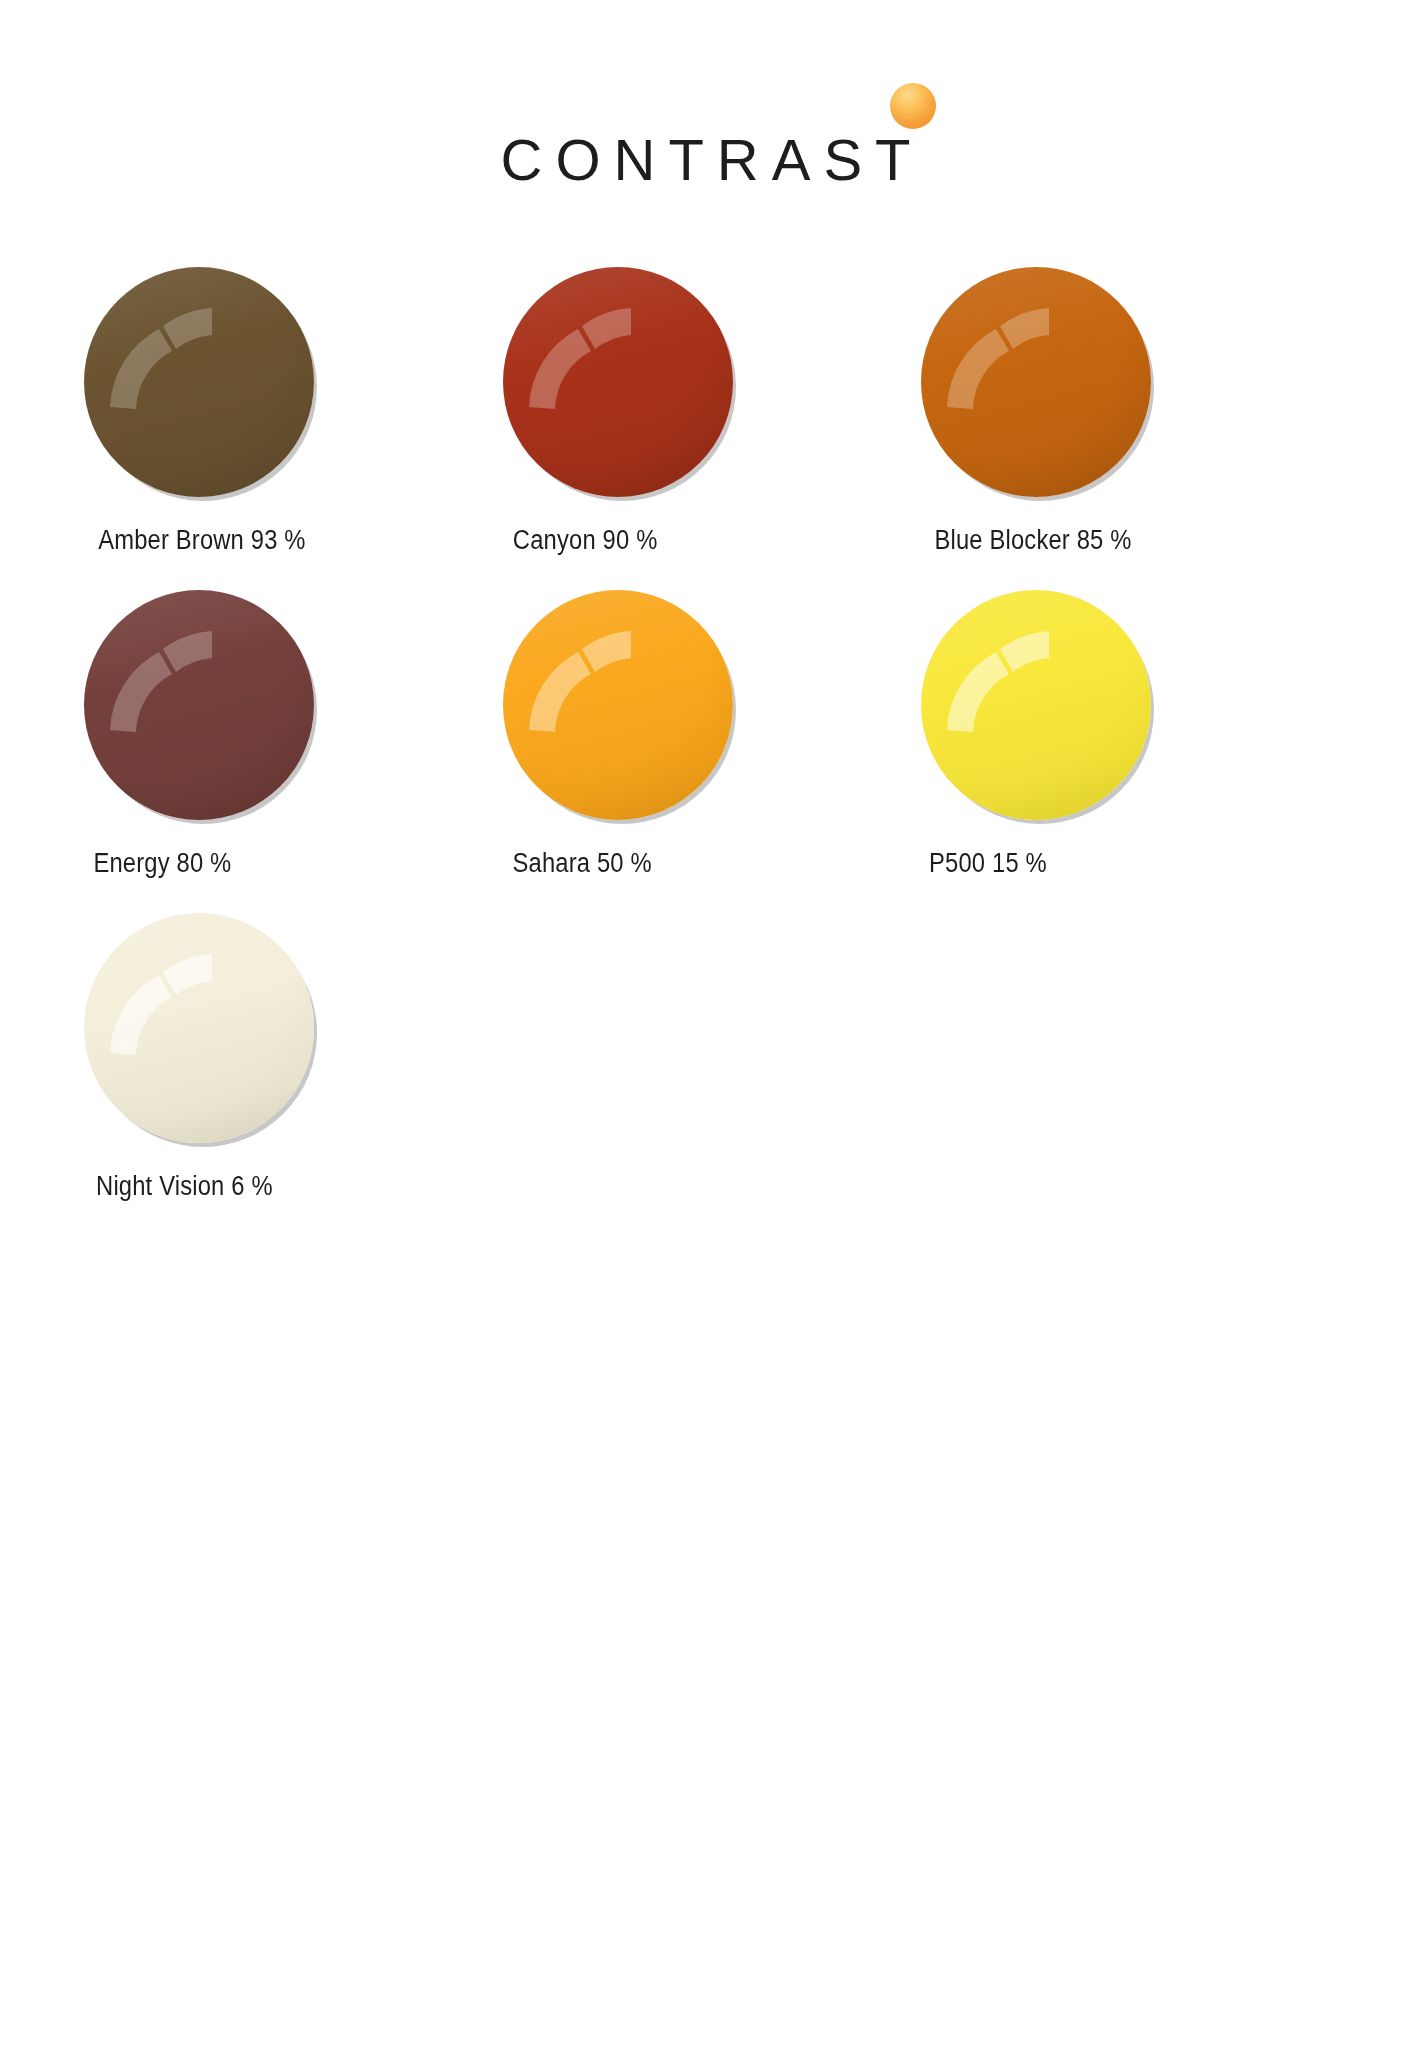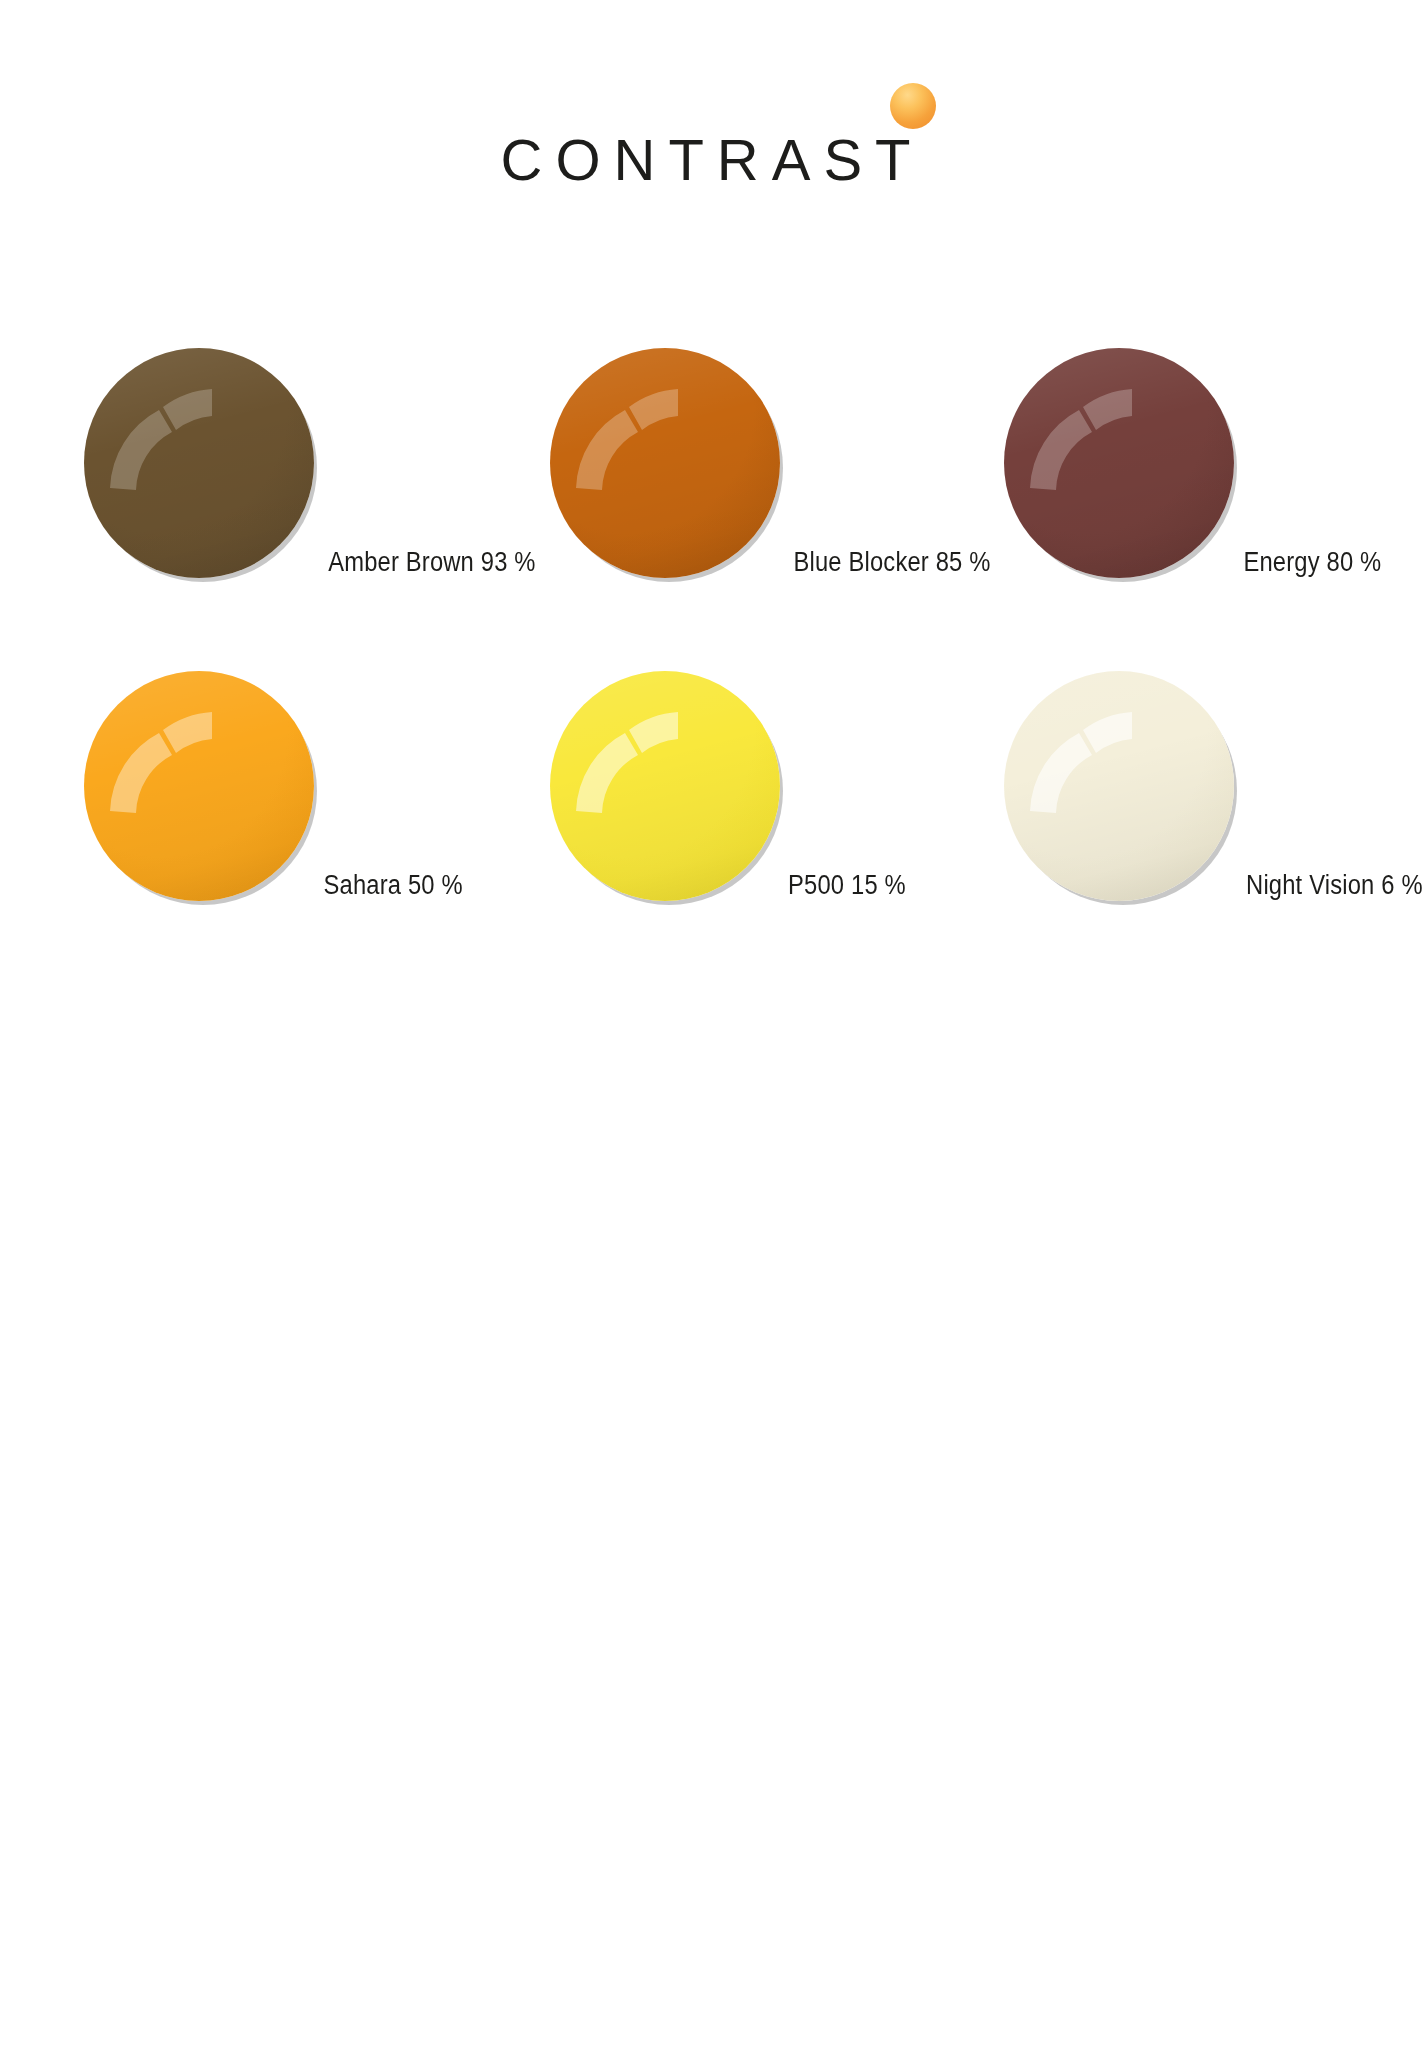--- a/index.html
+++ b/index.html
@@ -68,22 +68,22 @@
     width: 1256px;
     display: grid;
     grid-template-columns: repeat(3, 1fr);
     grid-template-rows: repeat(4, 323px);
     row-gap: 0px;
     column-gap: 0px;
   }
 
   .cell {
     display: flex;
-    flex-direction: row;
-    align-items: flex-end;
+    flex-direction: column;
+    align-items: flex-start;
     justify-content: flex-start;
   }
 
   .lens-wrap {
     position: relative;
     width: 230px;
     height: 230px;
     margin-top: 12px;
   }
 
@@ -158,20 +158,39 @@
                 <path d="M26 140 A 92 92 0 0 1 75 62 L 88 84 A 68 68 0 0 0 52 142 Z" fill="rgba(255,255,255,0.22)"></path>
                 <path d="M79 59 A 92 92 0 0 1 128 41 L 128 68 A 68 68 0 0 0 92 82 Z" fill="rgba(255,255,255,0.22)"></path>
               </g>
             </svg>
           </div>
         </div>
         <div class="label">Amber Brown 93 %</div>
       </div>
       <div class="cell">
         <div class="lens-wrap">
+          <div class="lens" style="background: radial-gradient(circle at 34% 26%, rgb(168, 50, 26) 0%, rgb(168, 50, 26) 55%, rgb(145, 42, 20) 100%);"></div>
+          <div class="gloss">
+            <svg width="230" height="230" viewBox="0 0 230 230" xmlns="http://www.w3.org/2000/svg">
+              <defs>
+                <clipPath id="cp1">
+                  <circle cx="115" cy="115" r="115"></circle>
+                </clipPath>
+              </defs>
+              <g clip-path="url(#cp1)">
+                <path d="M26 140 A 92 92 0 0 1 75 62 L 88 84 A 68 68 0 0 0 52 142 Z" fill="rgba(255,255,255,0.26)"></path>
+                <path d="M79 59 A 92 92 0 0 1 128 41 L 128 68 A 68 68 0 0 0 92 82 Z" fill="rgba(255,255,255,0.26)"></path>
+              </g>
+            </svg>
+          </div>
+        </div>
+        <div class="label">Canyon 90 %</div>
+      </div>
+      <div class="cell">
+        <div class="lens-wrap">
           <div class="lens" style="background: radial-gradient(circle at 34% 26%, rgb(197, 102, 16) 0%, rgb(197, 102, 16) 55%, rgb(174, 89, 12) 100%);"></div>
           <div class="gloss">
             <svg width="230" height="230" viewBox="0 0 230 230" xmlns="http://www.w3.org/2000/svg">
               <defs>
                 <clipPath id="cp3">
                   <circle cx="115" cy="115" r="115"></circle>
                 </clipPath>
               </defs>
               <g clip-path="url(#cp3)">
                 <path d="M26 140 A 92 92 0 0 1 75 62 L 88 84 A 68 68 0 0 0 52 142 Z" fill="rgba(255,255,255,0.26)"></path>

